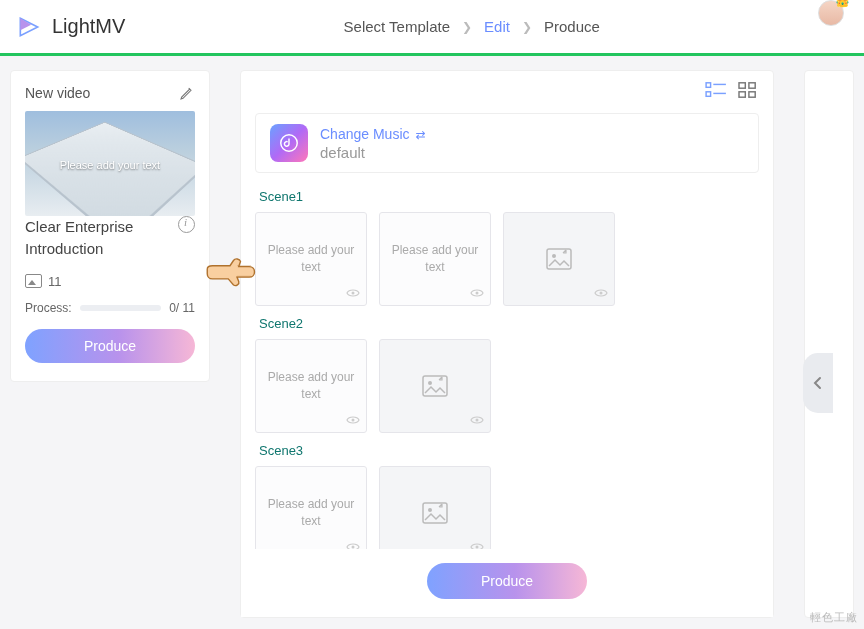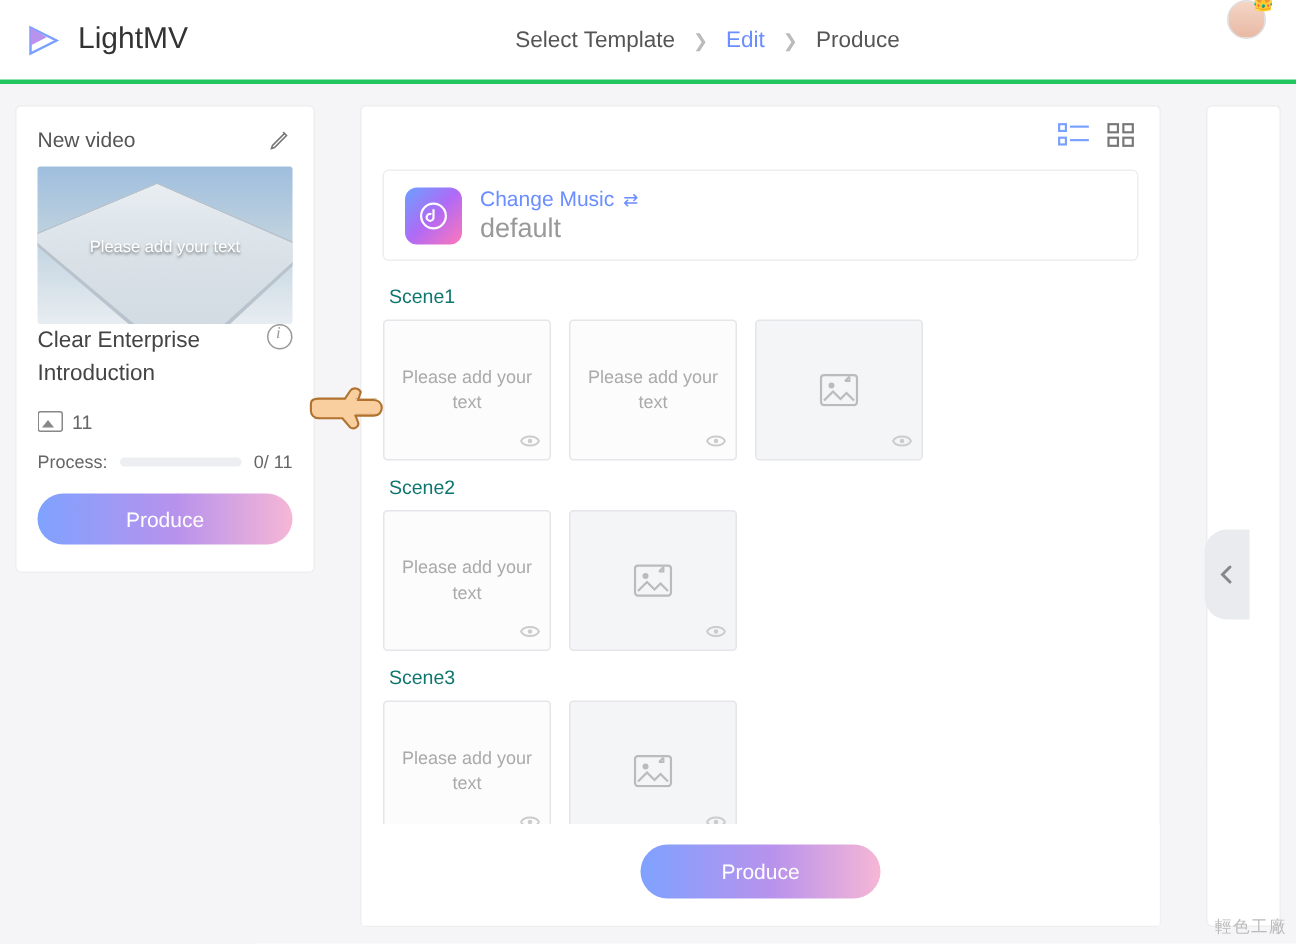--- a/index.html
+++ b/index.html
@@ -38,21 +38,21 @@
   .editor { flex:1; max-width: 558px; background:#fff; border:1px solid #eee; border-radius:4px; position:relative; height: 548px; display:flex; flex-direction:column; }
   .view-switch { position:absolute; top:10px; right:14px; display:flex; gap:10px; }
   .vs-btn { width:22px; height:18px; cursor:pointer; }
 
   .music-bar { margin:42px 14px 0 14px; border:1px solid #eee; border-radius:4px; padding:10px 14px; display:flex; align-items:center; }
   .music-icon { width:38px; height:38px; border-radius:8px; background: linear-gradient(135deg,#6aa1ff,#b06af6,#ff77b9); display:flex; align-items:center; justify-content:center; flex-shrink:0; }
   .music-icon svg { width:22px; height:22px; }
   .music-labels { margin-left:12px; font-size:14px; }
   .music-change { color:#6a8dff; cursor:pointer; }
   .music-swap { margin-left:6px; color:#6a8dff; font-size:12px; }
-  .music-default { color:#999; font-size:18px; margin-top:2px; }
+  .music-default { color:#999; font-size:15px; margin-top:2px; }
   .music-right { margin-left:auto; font-size:13px; color:#777; text-align:left; }
   .duration-row { display:flex; align-items:center; gap:6px; margin-top:4px; color:#333; }
   .gear { width:16px; height:16px; cursor:pointer; }
 
   .scenes { padding: 6px 14px 0 14px; overflow-y:auto; flex:1; }
   .scene-label { font-size:13px; color:#0f766e; margin:10px 0 8px 4px; }
   .tiles { display:flex; gap:12px; }
   .tile { width:112px; height:94px; border:1px solid #e5e5ea; border-radius:3px; background:#fcfcfd; position:relative; display:flex; align-items:center; justify-content:center; }
   .tile.image { background:#f4f5f7; }
   .tile-text { font-size:12px; color:#aaa; text-align:center; line-height:1.4; padding: 0 8px; }

